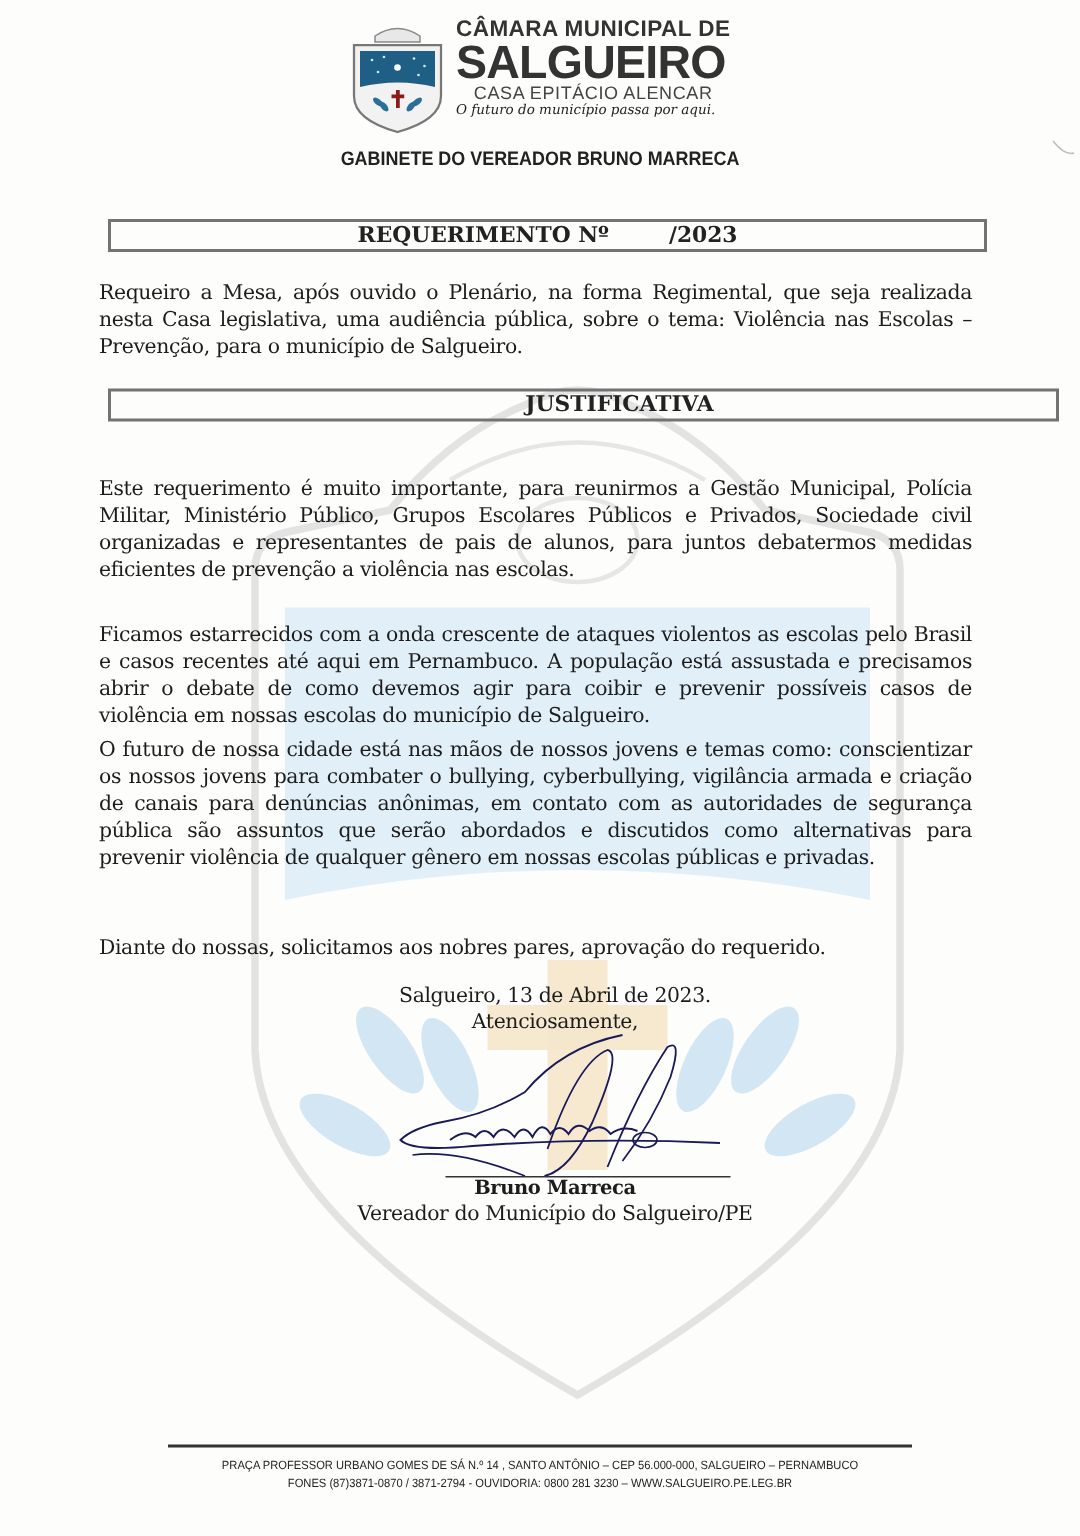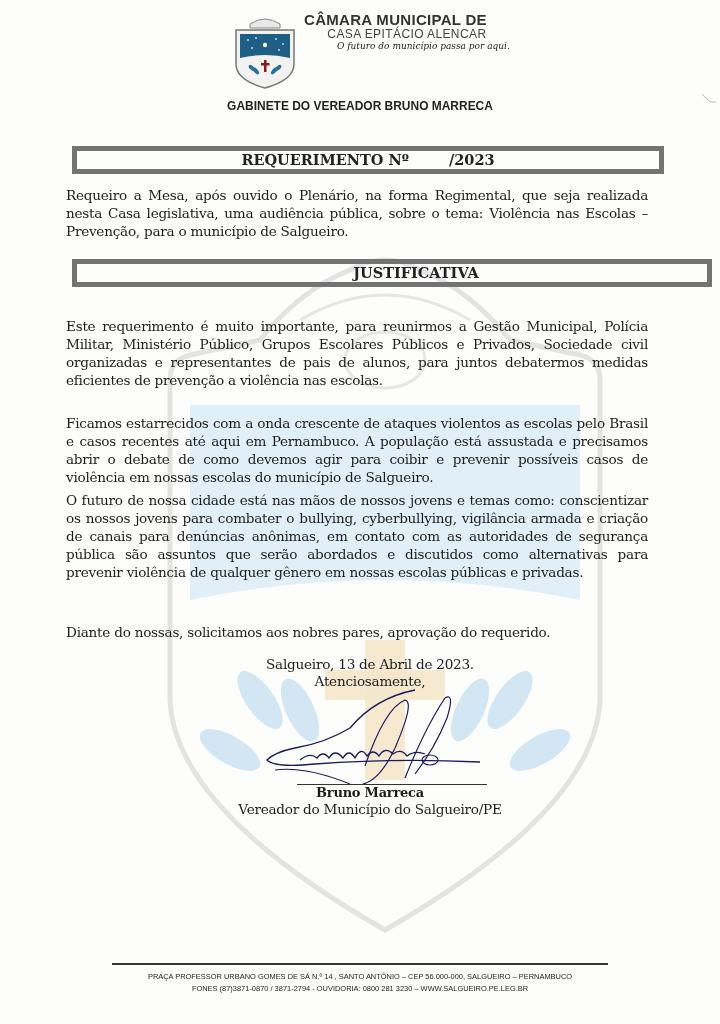--- a/index.html
+++ b/index.html
@@ -8,24 +8,24 @@
     font-family: "DejaVu Serif", serif; color: #1c1c1c;
   }
   .watermark { position: absolute; left: 150px; top: 230px; width: 470px; height: 730px; z-index: 0; }
   .content { position: relative; z-index: 1; }
   .header { position: absolute; left: 232px; top: 12px; width: 300px; height: 80px; }
   .crest { position: absolute; left: 0; top: 2px; width: 66px; height: 76px; }
   .brand { position: absolute; left: 72px; top: 0; font-family: "Liberation Sans", sans-serif; }
   .brand .l1 { font-size: 15px; font-weight: bold; color: #333; letter-spacing: 0.3px; line-height: 16px; }
   .brand .l2 { font-size: 31px; font-weight: bold; color: #333; line-height: 28px; letter-spacing: -0.5px; }
   .brand .l3 { font-size: 12px; color: #444; text-align: center; line-height: 12px; letter-spacing: 0.4px; }
-  .brand .l4 { font-family: "DejaVu Serif", serif; font-style: italic; font-size: 9px; color: #222; line-height: 12px; margin-left: 33px; }
+  .brand .l4 { font-family: "DejaVu Serif", serif; font-style: italic; font-size: 9px; color: #222; line-height: 12px; }
   .gabinete { position: absolute; left: 0; right: 0; top: 98px; text-align: center;
     font-family: "Liberation Sans", sans-serif; font-weight: bold; font-size: 13px; color: #222; transform: scaleX(0.92); }
-  .boxtitle { position: absolute; left: 72px; width: 582px; height: 18px; border: 5px solid #737373;
+  .boxtitle { position: absolute; left: 72px; width: 582px; height: 18px; border: 2px solid #737373;
     text-align: center; font-weight: bold; font-size: 14.5px; line-height: 18px; color: #222; }
   .req { top: 146px; }
   .just { top: 259px; padding-left: 48px; }
   .req .num-gap { display: inline-block; width: 40px; }
   .para { position: absolute; left: 66px; width: 582px; font-size: 13.6px; line-height: 18px;
     text-align: justify; text-align-last: left; letter-spacing: -0.25px; }
   .p1 { top: 186px; }
   .p2 { top: 317px; }
   .p3 { top: 414px; }
   .p4 { top: 491px; }
@@ -84,20 +84,21 @@
       <rect x="29" y="49" width="8.5" height="2.5" fill="#8b1a1a"></rect>
       <g fill="#2a6f9a">
           <ellipse cx="20" cy="54" rx="2" ry="4" transform="rotate(-50 20 54)"></ellipse>
           <ellipse cx="24" cy="57" rx="2" ry="4" transform="rotate(-40 24 57)"></ellipse>
           <ellipse cx="46" cy="54" rx="2" ry="4" transform="rotate(50 46 54)"></ellipse>
           <ellipse cx="42" cy="57" rx="2" ry="4" transform="rotate(40 42 57)"></ellipse>
         </g>
     </svg>
     <div class="brand">
       <div class="l1">CÂMARA MUNICIPAL DE</div>
+      <div class="l2">SALGUEIRO</div>
       <div class="l3">CASA EPITÁCIO ALENCAR</div>
       <div class="l4">O futuro do município passa por aqui.</div>
     </div>
   </div>
   <div class="gabinete">GABINETE DO VEREADOR BRUNO MARRECA</div>
 
   <svg class="edge-mark" viewBox="0 0 18 14">
     <path d="M2 2 Q10 12 16 10" fill="none" stroke="#bbb" stroke-width="1"></path>
   </svg>
 

